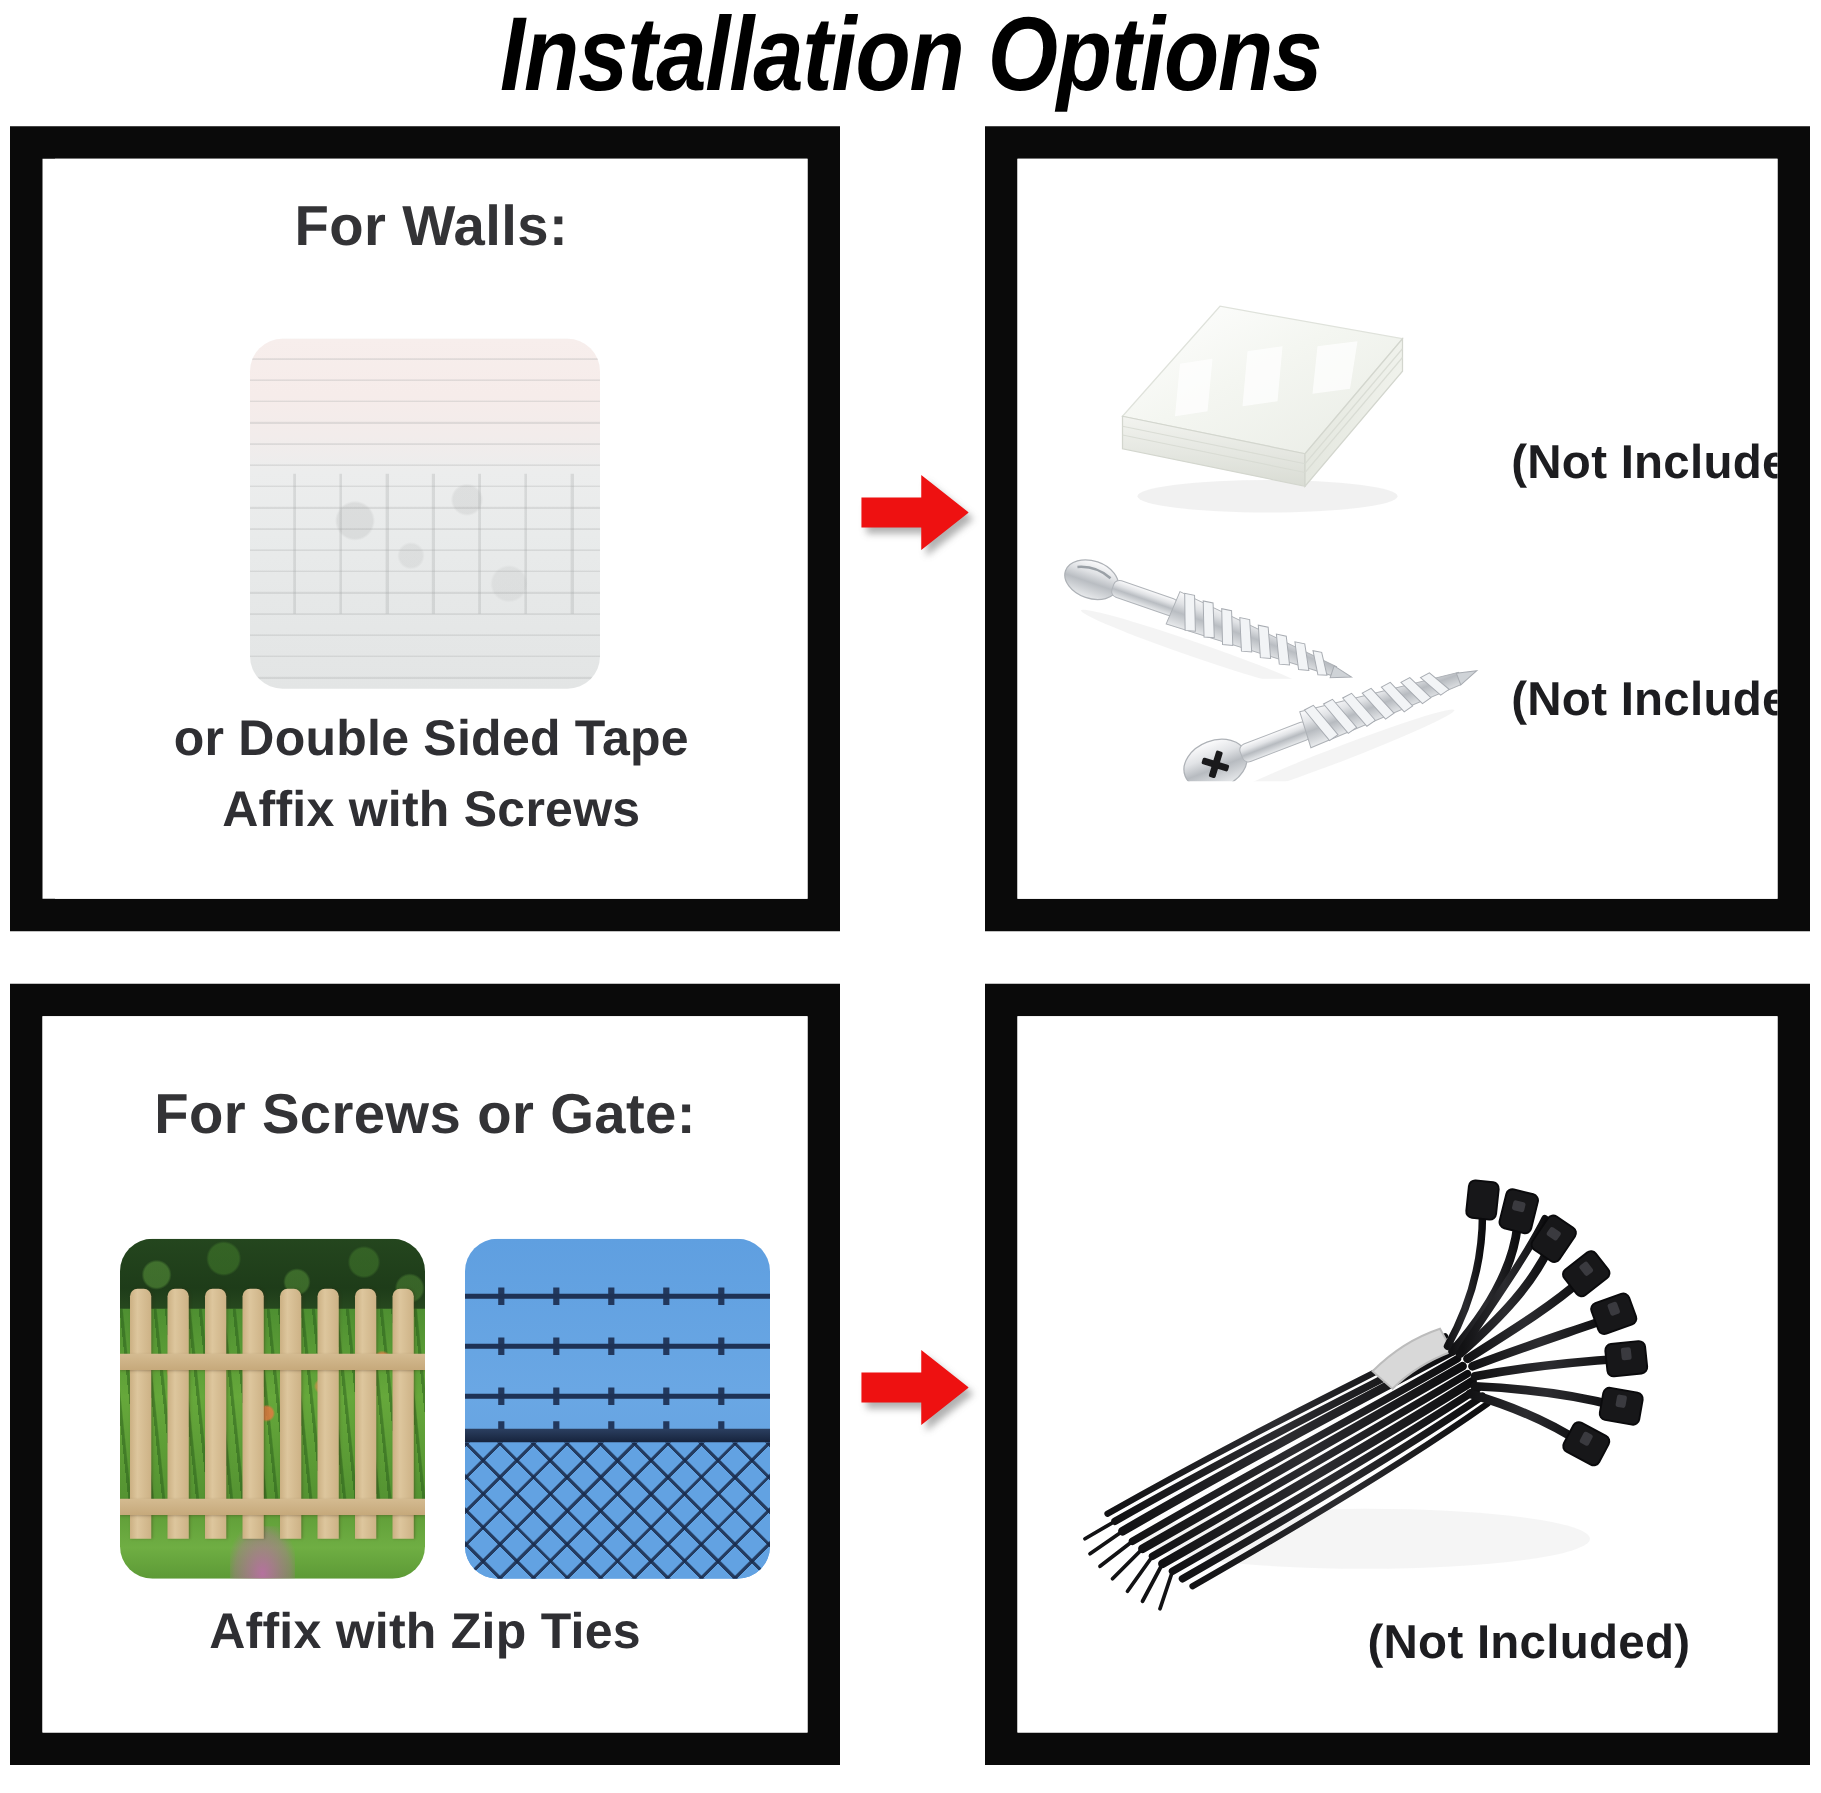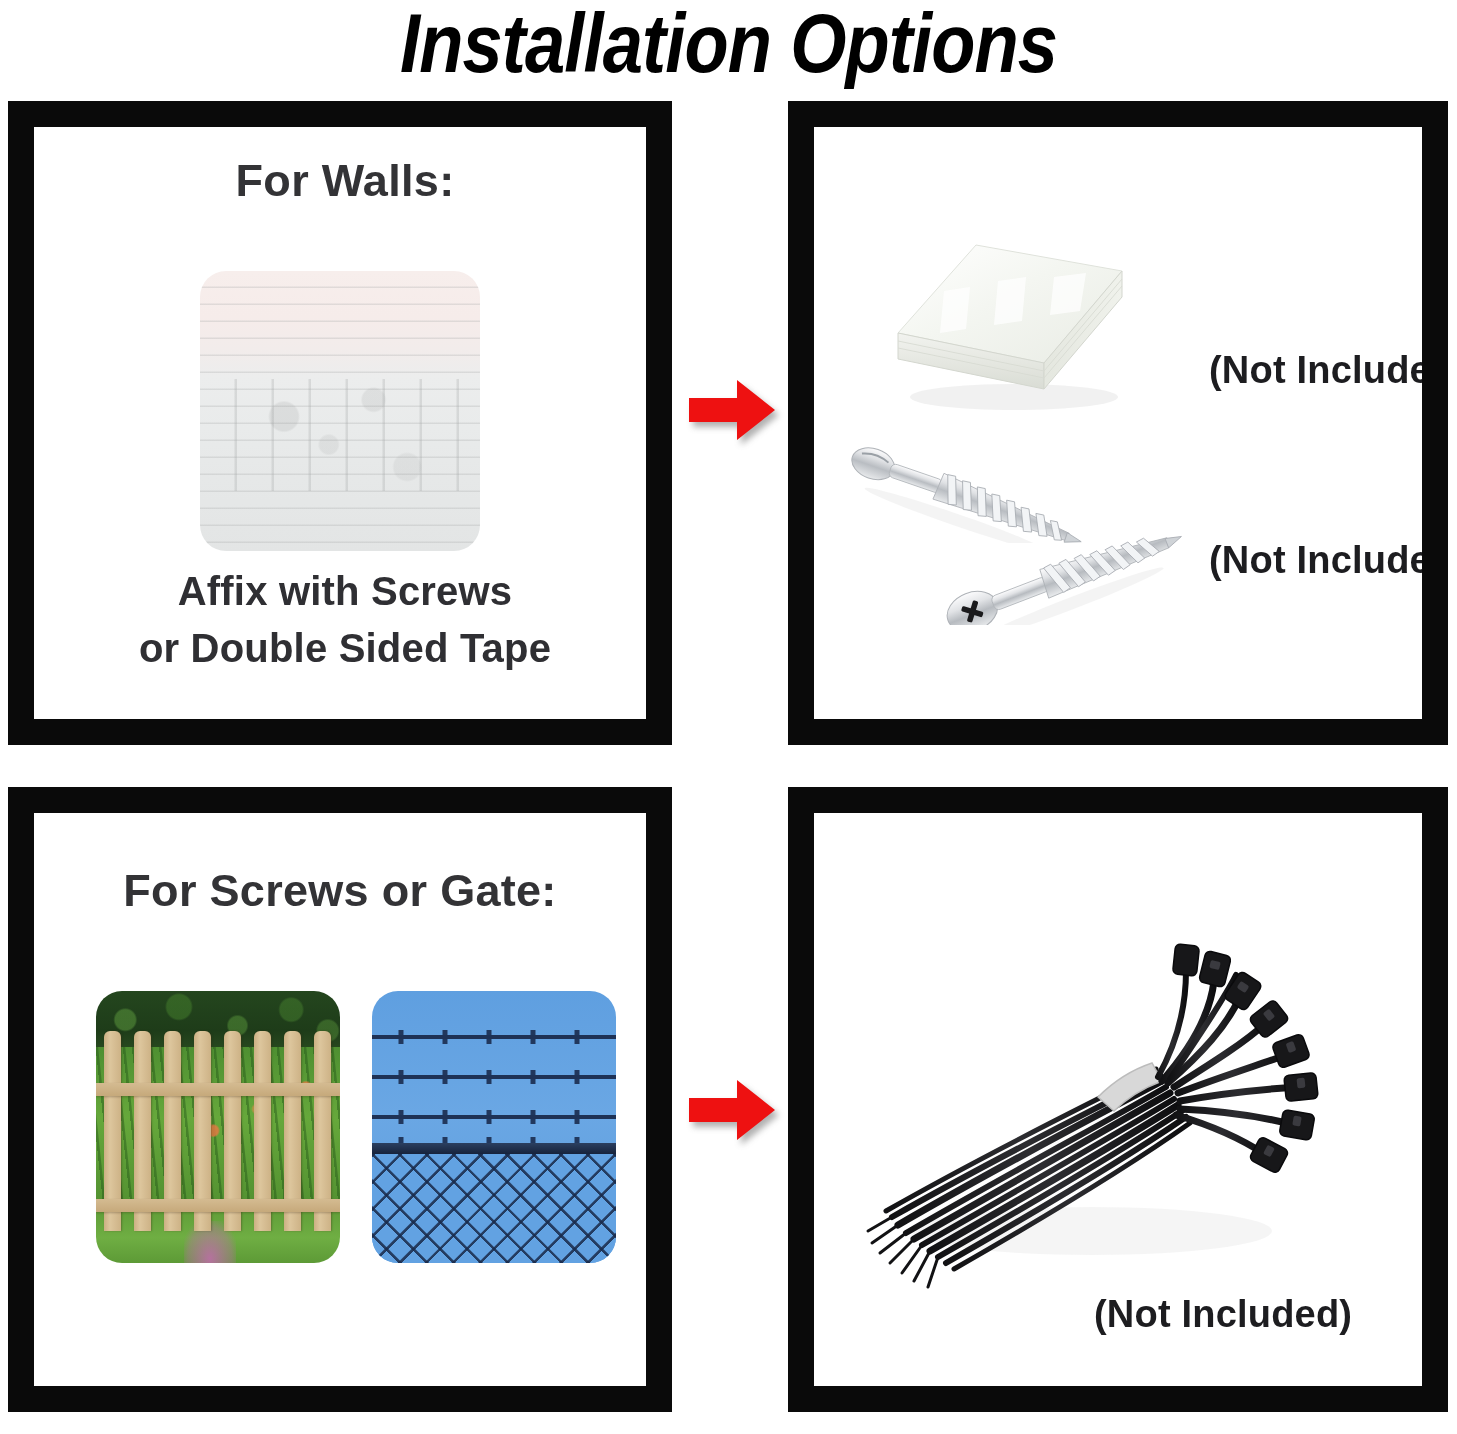--- a/index.html
+++ b/index.html
@@ -293,22 +293,22 @@
 
     <div class="panel-heading" id="heading-walls">For Walls:</div>
 
     <div id="wall-swatch">
       <div class="brick-rows"></div>
       <div class="brick-joints"></div>
       <div class="brick-mottle"></div>
     </div>
 
     <div class="panel-caption" id="caption-walls">
+      <div>or Double Sided Tape</div>
       <div>Affix with Screws</div>
-      <div>or Double Sided Tape</div>
     </div>
 
   </div>
 </div>
 
 <div class="arrow" id="arrow-walls">
   <svg viewBox="0 0 86 64" xmlns="http://www.w3.org/2000/svg">
     <polygon points="0,20 48,20 48,2 86,32 48,62 48,44 0,44" fill="#ee1111"></polygon>
   </svg>
 </div>
@@ -459,20 +459,23 @@
       <div class="barbs" style="top:39px;"></div>
       <div class="wire" style="top:84px;"></div>
       <div class="barbs" style="top:79px;"></div>
       <div class="wire" style="top:124px;"></div>
       <div class="barbs" style="top:119px;"></div>
       <div class="barbs" style="top:146px;"></div>
       <div class="toprail"></div>
       <div class="mesh"></div>
     </div>
 
+    <div class="panel-caption" id="caption-fence">
+      <div>Affix with Zip Ties</div>
+    </div>
 
   </div>
 </div>
 
 <div class="arrow" id="arrow-fence">
   <svg viewBox="0 0 86 64" xmlns="http://www.w3.org/2000/svg">
     <polygon points="0,20 48,20 48,2 86,32 48,62 48,44 0,44" fill="#ee1111"></polygon>
   </svg>
 </div>
 

